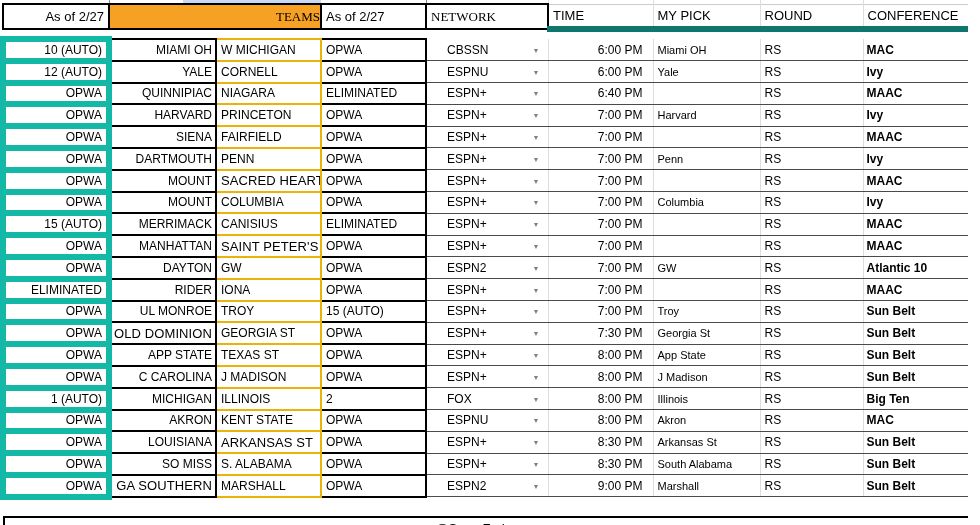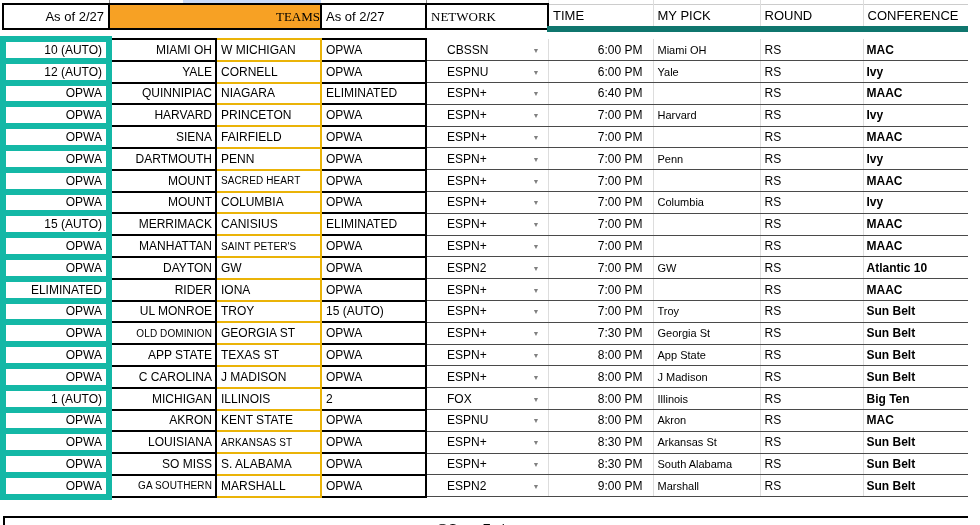--- a/index.html
+++ b/index.html
@@ -39,21 +39,21 @@
   tr.datarow{height:21.8px;}
   td.c-a{border:6px solid #14b8a6;text-align:right;padding-right:4px;}
   td.c-b{border:2px solid #000;text-align:right;padding-right:3px;}
   td.c-c{border:2px solid #eab308;text-align:left;padding-left:4px;}
   td.c-d{border:2px solid #000;text-align:left;padding-left:4px;}
   td.c-net{border-left:2px solid #000;border-bottom:1px solid #4a4a4a;padding-left:20px;position:relative;}
   td.c-time{border-left:1px solid #ddd;border-bottom:1px solid #4a4a4a;text-align:right;padding-right:10px;margin-top:19px;}
   td.c-pick{border-left:1px solid #ddd;border-bottom:1px solid #4a4a4a;padding-left:4px;font-size:11px;}
   td.c-round{border-left:1px solid #ddd;border-bottom:1px solid #4a4a4a;padding-left:4px;margin-left:20px;}
   td.c-conf{border-left:1px solid #ddd;border-bottom:1px solid #4a4a4a;padding-left:3px;font-weight:bold;}
-  .shrink{font-size:10px;letter-spacing:0.1px;}
+  .shrink{font-size:13px;letter-spacing:0.1px;}
   .dd-arrow{position:absolute;right:8px;top:50%;transform:translateY(-50%);font-size:7px;color:var(--arrow,#808080);line-height:1;}
 
   
   tr.footer td{height:25px;position:relative;}
   .footer-box{position:absolute;left:0;top:16px;width:967px;height:21px;border:2px solid #000;
     display:flex;align-items:center;justify-content:center;font-size:13px;background:#fff;}
 </style>
 </head>
 <body>
 

